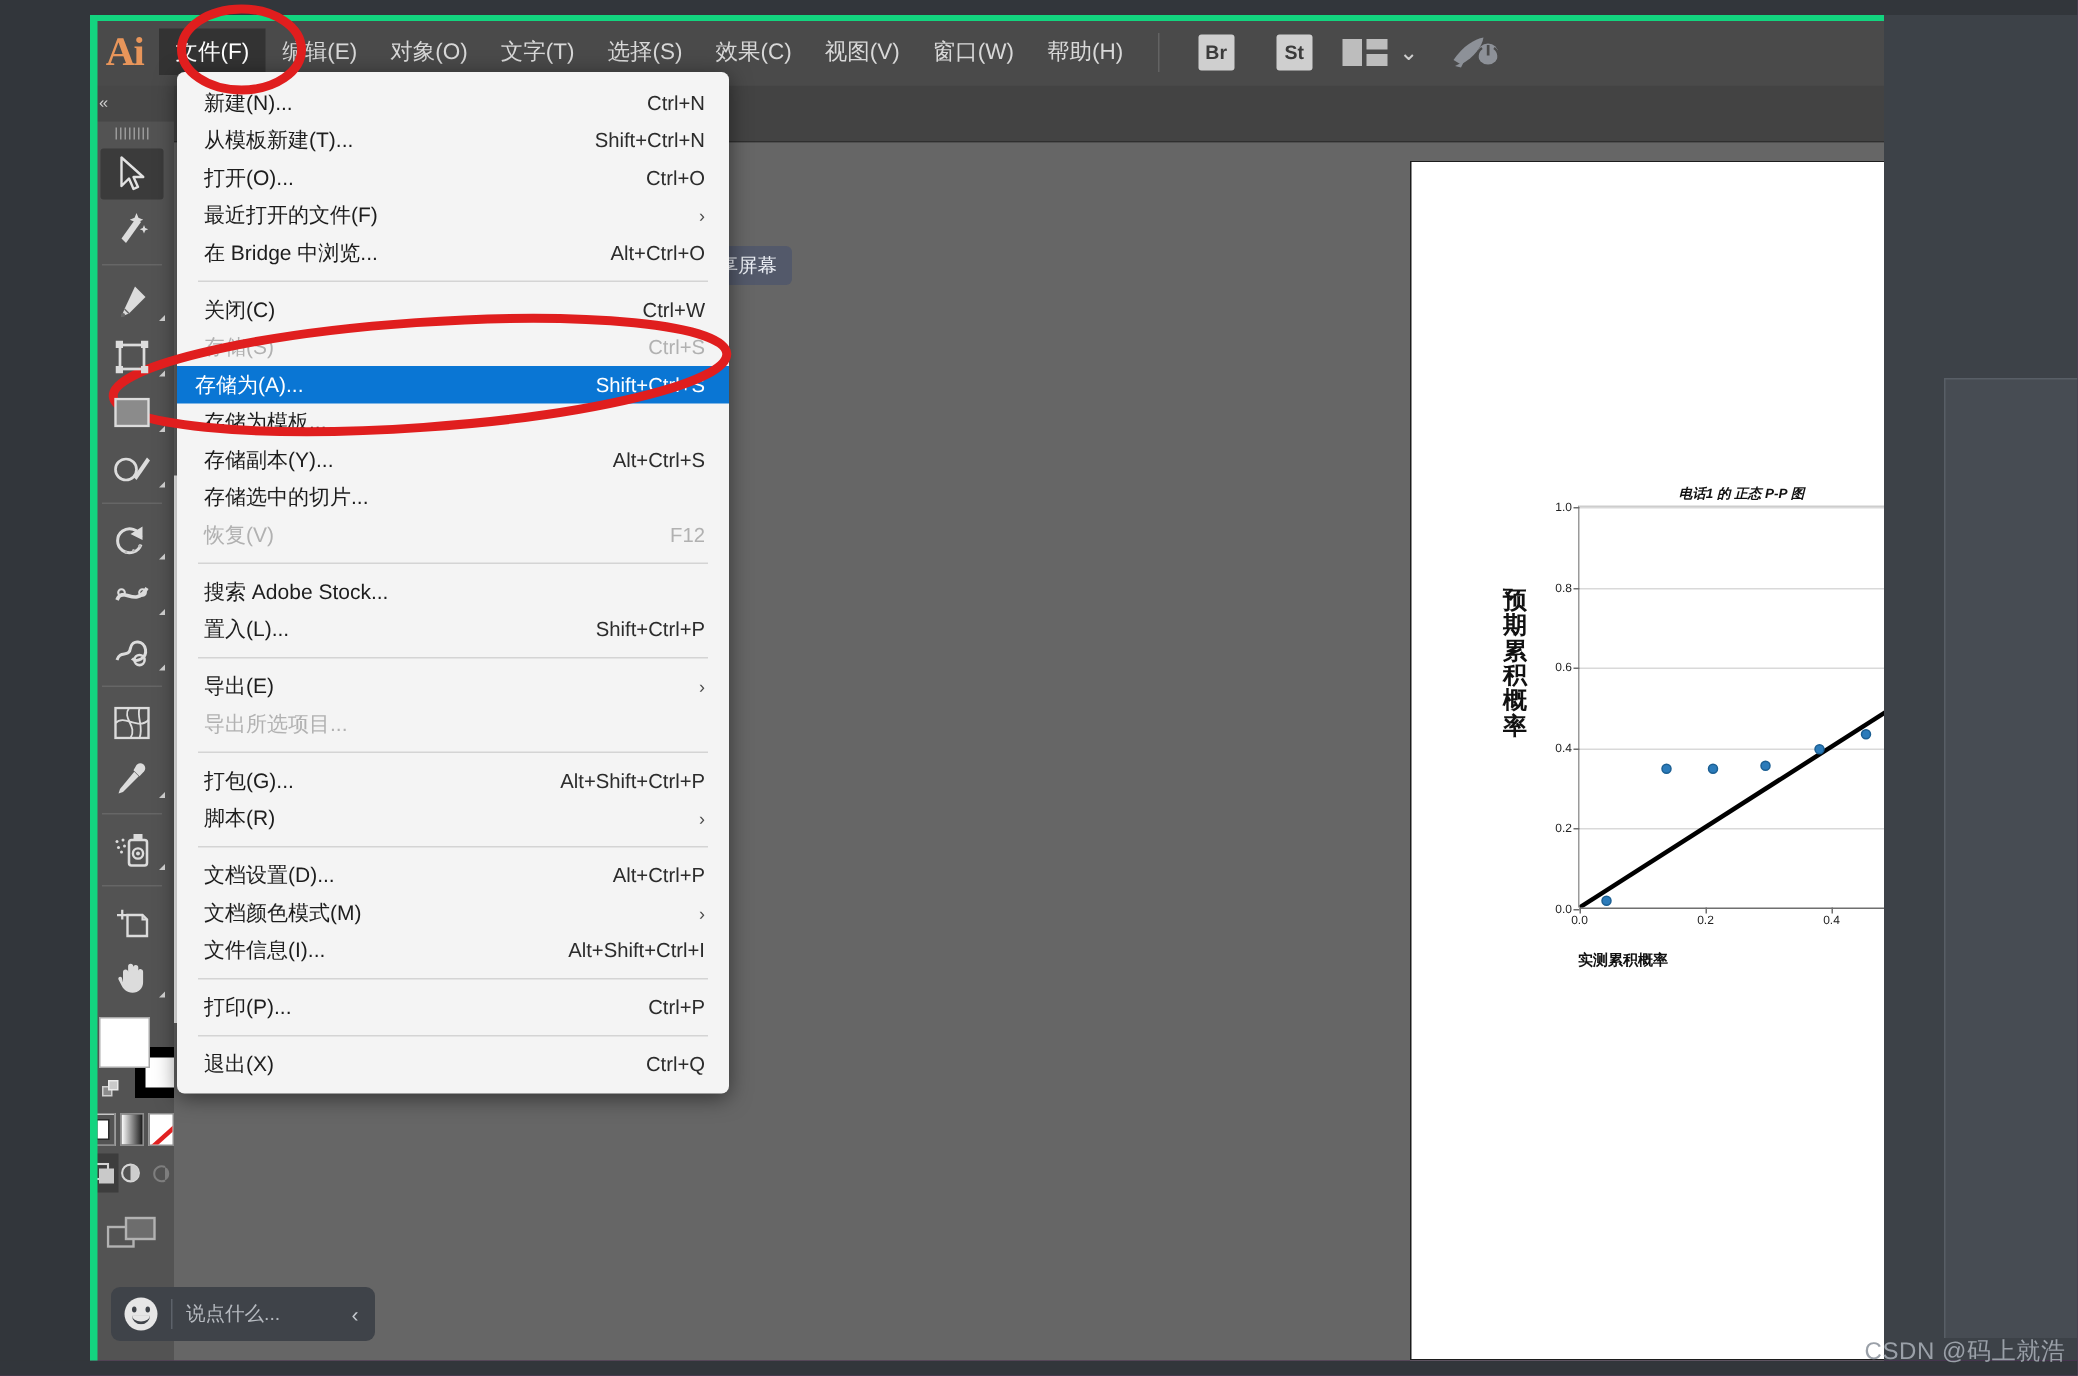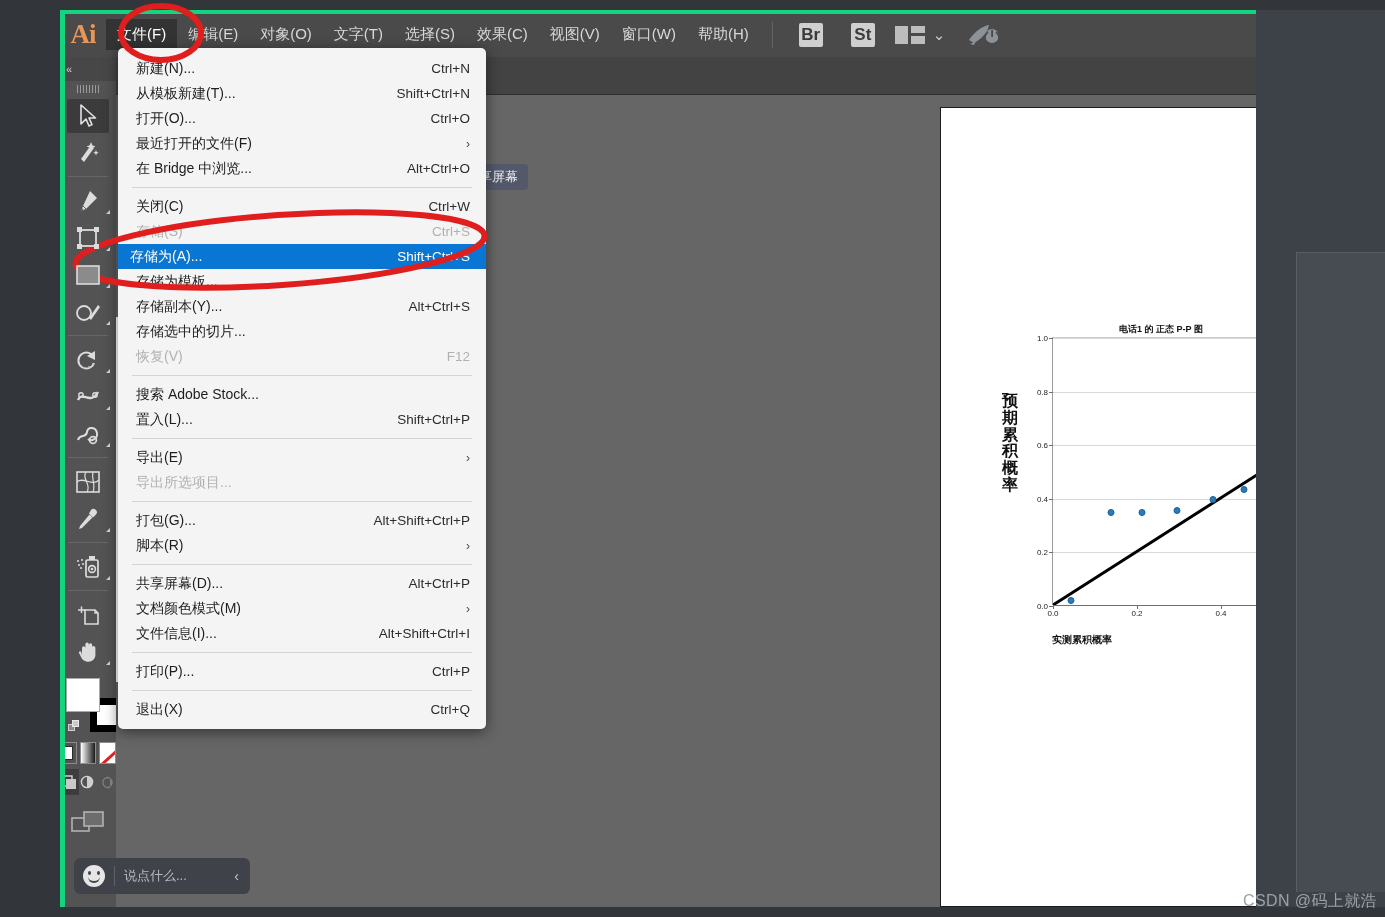--- a/index.html
+++ b/index.html
@@ -25,21 +25,21 @@
 
   
   .ai-window { position:absolute; left:60px; top:12px; width:1196px; height:895px; background:#535353; overflow:hidden; }
 
   
   .menubar { position:absolute; left:0; top:0; width:1196px; height:45px; background:#4a4a4a; display:flex; align-items:center; }
   .ai-logo { width:46px; text-align:center; color:#e8955a; font-size:27px; font-weight:bold; font-family:"Liberation Serif",serif; letter-spacing:-1px; }
   .menu-item { color:#d8d8d8; font-size:15px; padding:6px 11px; white-space:nowrap; cursor:default; }
   .menu-item.active { background:#333333; color:#ffffff; }
   .menubar-sep { width:1px; height:26px; background:#636363; margin:0 12px; }
-  .mb-badge { width:24px; height:24px; background:#cfcfcf; color:#3b3b3b; font-size:17px; font-weight:bold;
+  .mb-badge { width:24px; height:24px; background:#cfcfcf; color:#3b3b3b; font-size:13px; font-weight:bold;
               display:flex; align-items:center; justify-content:center; margin:16px 14px; border-radius:2px; }
   .mb-layout { width:30px; height:18px; margin-left:6px; position:relative; }
   .mb-layout .q { position:absolute; background:#bdbdbd; }
   .mb-chev { color:#cfcfcf; font-size:15px; margin-left:8px; }
   .mb-rocket { margin-left:22px; width:34px; height:24px; position:relative; }
 
   
   .controlbar { position:absolute; left:0; top:45px; width:1196px; height:38px; background:#434343; border-bottom:1px solid #2f2f2f; }
 
   
@@ -71,21 +71,21 @@
   .dm.on { background:#3d3d3d; }
   .screenmode { display:flex; justify-content:center; margin-top:14px; }
 
   
   .canvas-area { position:absolute; left:56px; top:83px; right:0; bottom:0; background:#666666; overflow:hidden; }
   .artboard-back { position:absolute; left:824px; top:12px; width:600px; height:800px; background:#ffffff; border:1px solid #1c1c1c; }
   .artboard-small{ position:absolute; left:-50px; top:222px; width:140px; height:365px; background:#ffffff; }
 
   
   .ppchart { position:absolute; left:880px; top:228px; width:330px; height:345px; background:#ffffff; }
-  .pp-title { position:absolute; left:0; right:0; top:0; text-align:center; font-size:9px; font-weight:bold; color:#111; }
+  .pp-title { position:absolute; left:0; right:0; top:0; text-align:center; font-size:9px; font-weight:bold; color:#111;font-style:italic; }
   .pp-plot { position:absolute; left:56px; top:14px; width:252px; height:268px; border-left:1px solid #9a9a9a; border-top:1px solid #cdcdcd; }
   .pp-grid { position:absolute; left:0; right:0; height:1px; background:#d9d9d9; }
   .pp-ytick { position:absolute; right:100%; margin-right:5px; font-size:8px; color:#222; transform:translateY(-50%); white-space:nowrap; }
   .pp-ytick-mark { position:absolute; right:100%; width:4px; height:1px; background:#6f6f6f; }
   .pp-xaxis { position:absolute; left:0; right:0; bottom:-1px; height:1px; background:#6f6f6f; }
   .pp-xtick { position:absolute; top:100%; font-size:8px; color:#222; transform:translateX(-50%); margin-top:4px; white-space:nowrap; }
   .pp-xtick-mark { position:absolute; top:100%; width:1px; height:4px; background:#6f6f6f; }
   .pp-dot { position:absolute; width:7px; height:7px; border-radius:50%; background:#2b7bba; border:1px solid #1c5party; transform:translate(-50%,50%); }
   .pp-refline { position:absolute; left:0; bottom:0; width:100%; height:100%; }
   .pp-ylabel { position:absolute; left:6px; top:70px; width:14px; font-size:16px; font-weight:bold; color:#111; line-height:1.05; text-align:center; }
@@ -482,21 +482,21 @@
       <div class="mrow">
         <span class="lbl">打包(G)...</span>
         <span class="acc">Alt+Shift+Ctrl+P</span>
       </div>
       <div class="mrow">
         <span class="lbl">脚本(R)</span>
         <span class="arrow">›</span>
       </div>
       <div class="msep"></div>
       <div class="mrow">
-        <span class="lbl">共享屏幕(D)...</span>
+        <span class="lbl">文档设置(D)...</span>
         <span class="acc">Alt+Ctrl+P</span>
       </div>
       <div class="mrow">
         <span class="lbl">文档颜色模式(M)</span>
         <span class="arrow">›</span>
       </div>
       <div class="mrow">
         <span class="lbl">文件信息(I)...</span>
         <span class="acc">Alt+Shift+Ctrl+I</span>
       </div>

